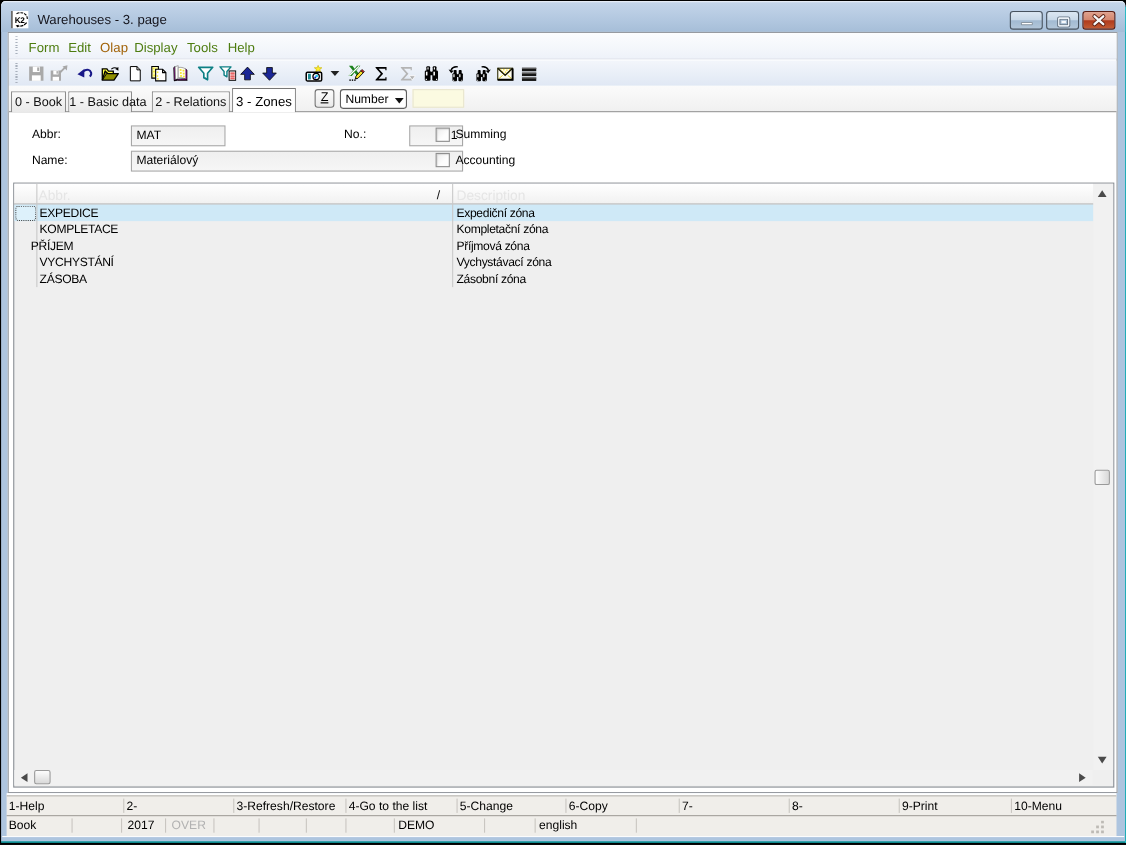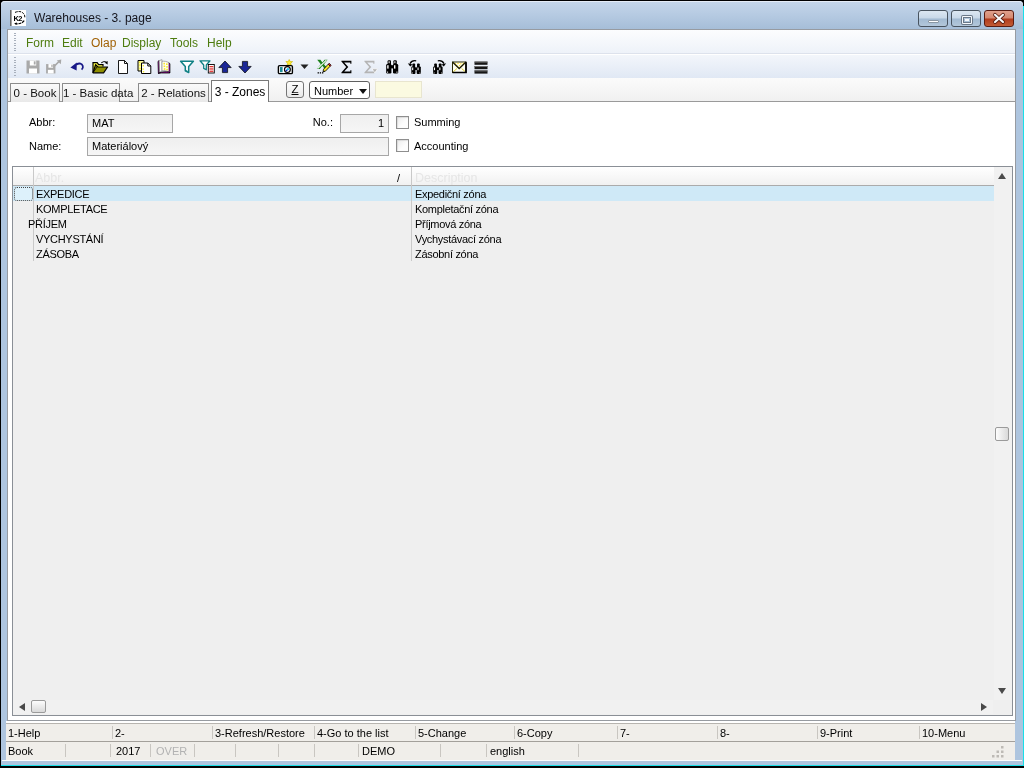--- a/index.html
+++ b/index.html
@@ -40,21 +40,21 @@
   background:linear-gradient(180deg,#fafafa 0%,#e9e9e9 100%); font-size:11.5px; text-align:center; color:#111; padding-top:3px; white-space:nowrap; }
 #tabactive { position:absolute; left:211px; top:80px; width:58px; height:22px; background:#fff; border:1px solid #777;
   border-bottom:none; border-radius:1px 1px 0 0; font-size:12px; text-align:center; padding-top:4px; z-index:3; }
 #zbtn { left:286px; top:81px; width:18px; height:17px; border:1px solid #757575; border-radius:3px;
   background:linear-gradient(180deg,#fdfdfd,#e9e9e9); font-size:11.5px; text-align:center; padding-top:1px; }
 #combo { left:309px; top:81px; width:61px; height:18px; border:1px solid #5f5f5f; border-radius:3px; background:#fff; }
 #combotext { left:4px; top:2.5px; font-size:11px; }
 #comboarrow { position:absolute; left:49px; top:7px; width:0; height:0; border:4px solid transparent; border-top:5px solid #111; }
 #yellow { left:375px; top:81px; width:47px; height:17px; background:#fbfae1; border:1px solid #e8e5cf; }
 
-.field { position:absolute; border:1px solid #a7a7a7; background:linear-gradient(180deg,#efefef,#f6f6f6); font-size:11px; line-height:17px; padding:0 4px; }
+.field { position:absolute; border:1px solid #a7a7a7; background:linear-gradient(180deg,#efefef,#f6f6f6); font-size:11px; line-height:17px; padding:0 4px;margin-left:32px; }
 .cb { position:absolute; width:13px; height:13px; border:1px solid #8e8e8e; background:linear-gradient(135deg,#ececec,#fdfdfd 60%); box-shadow:inset 1px 1px 1px rgba(0,0,0,.1); }
 
 #grid { left:12px; top:166px; width:1001px; height:550px; border:1px solid #8a8f96; background:#efefef; }
 #ghead { left:13px; top:167px; width:981px; height:19px; background:linear-gradient(180deg,#fff 0%,#f1f1f1 100%); border-bottom:1px solid #ababab; }
 #selrow { left:13px; top:186px; width:981px; height:15px; background:#cfe9f7; }
 #dotted { left:14px; top:187px; width:19px; height:14px; border:1px dotted #444; border-radius:3px; background:#ddf1fb; }
 .gsep { position:absolute; width:1px; background:#c9c9c9; }
 .hx { position:absolute; top:171px; font-size:12.5px; font-weight:normal; color:#e5e5e5; }
 .row { position:absolute; font-size:11px; line-height:13px; color:#000; letter-spacing:-0.3px; }
 

